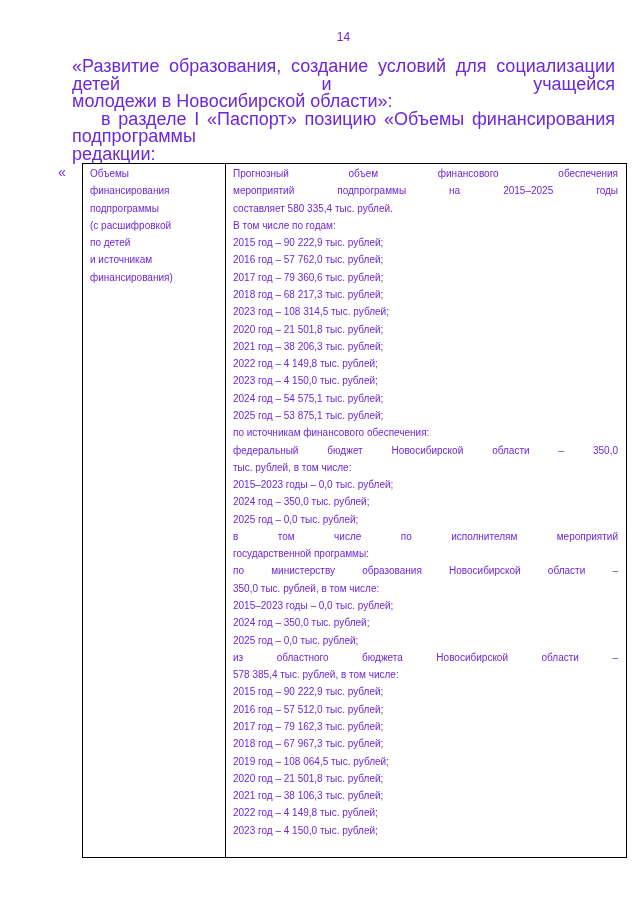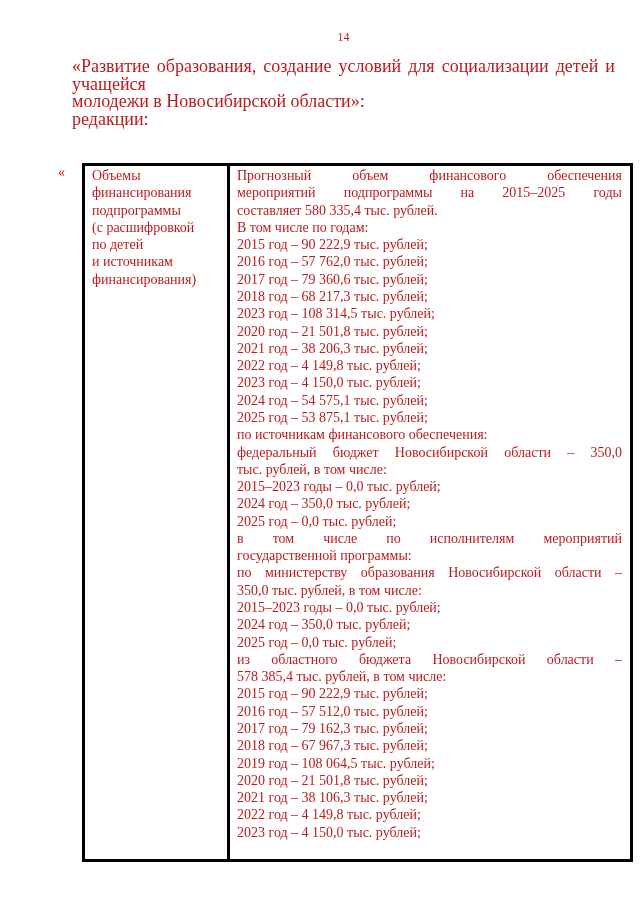--- a/index.html
+++ b/index.html
@@ -1,22 +1,22 @@
 <!DOCTYPE html>
 <html><head>
 <meta charset="utf-8">
 <style>
   html, body { margin: 0; padding: 0; background: #ffffff; }
   .page {
     position: relative;
     width: 640px;
     height: 905px;
     background: #ffffff;
-    font-family: Liberation Serif, serif;
-    color: #b91c1c;
+    font-family: Liberation Sans, sans-serif;
+    color: #6d28d9;
     overflow: hidden;
   }
   .page-number {
     position: absolute;
     top: 30px;
     left: 72px;
     width: 543px;
     text-align: center;
     font-size: 12px;
   }
@@ -40,38 +40,39 @@
   }
   .fin-table {
     position: absolute;
     left: 82px;
     top: 163px;
     width: 515px;
     border-collapse: collapse;
     table-layout: fixed;
   }
   .fin-table td {
-    border: 3px solid #000000;
+    border: 1px solid #000000;
     vertical-align: top;
-    font-size: 14px;
+    font-size: 10px;
   }
   .label-cell { width: 130px; padding: 1px 5px 2px 7px; }
   .content-cell { width: 385px; padding: 1px 8px 18px 7px; }
   .fin-table .line { line-height: 17.28px; }
 </style>
 </head>
 <body>
 
 <div class="page">
 
   <div class="page-number">14</div>
 
   <div class="intro">
     <div class="line justified">«Развитие образования, создание условий для социализации детей и учащейся</div>
       <div class="line">молодежи в Новосибирской области»:</div>
+      <div class="line justified indent">в разделе I «Паспорт» позицию «Объемы финансирования подпрограммы</div>
       <div class="line">редакции:</div>
   </div>
 
   <span class="opening-quote">«</span>
 
   <table class="fin-table">
     <tbody>
       <tr>
         <td class="label-cell">
           <div class="line">Объемы</div>

